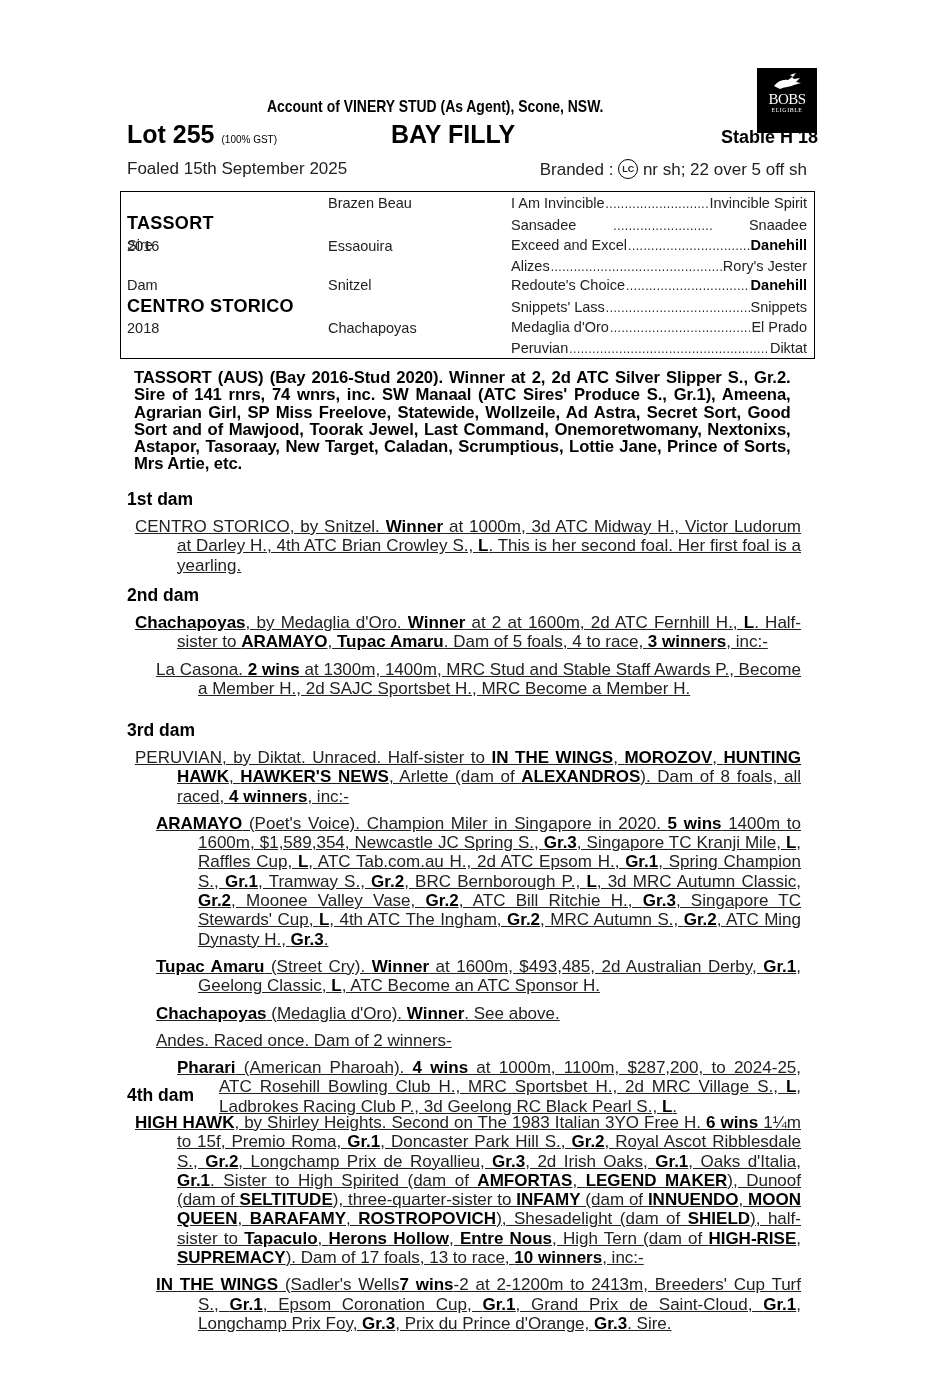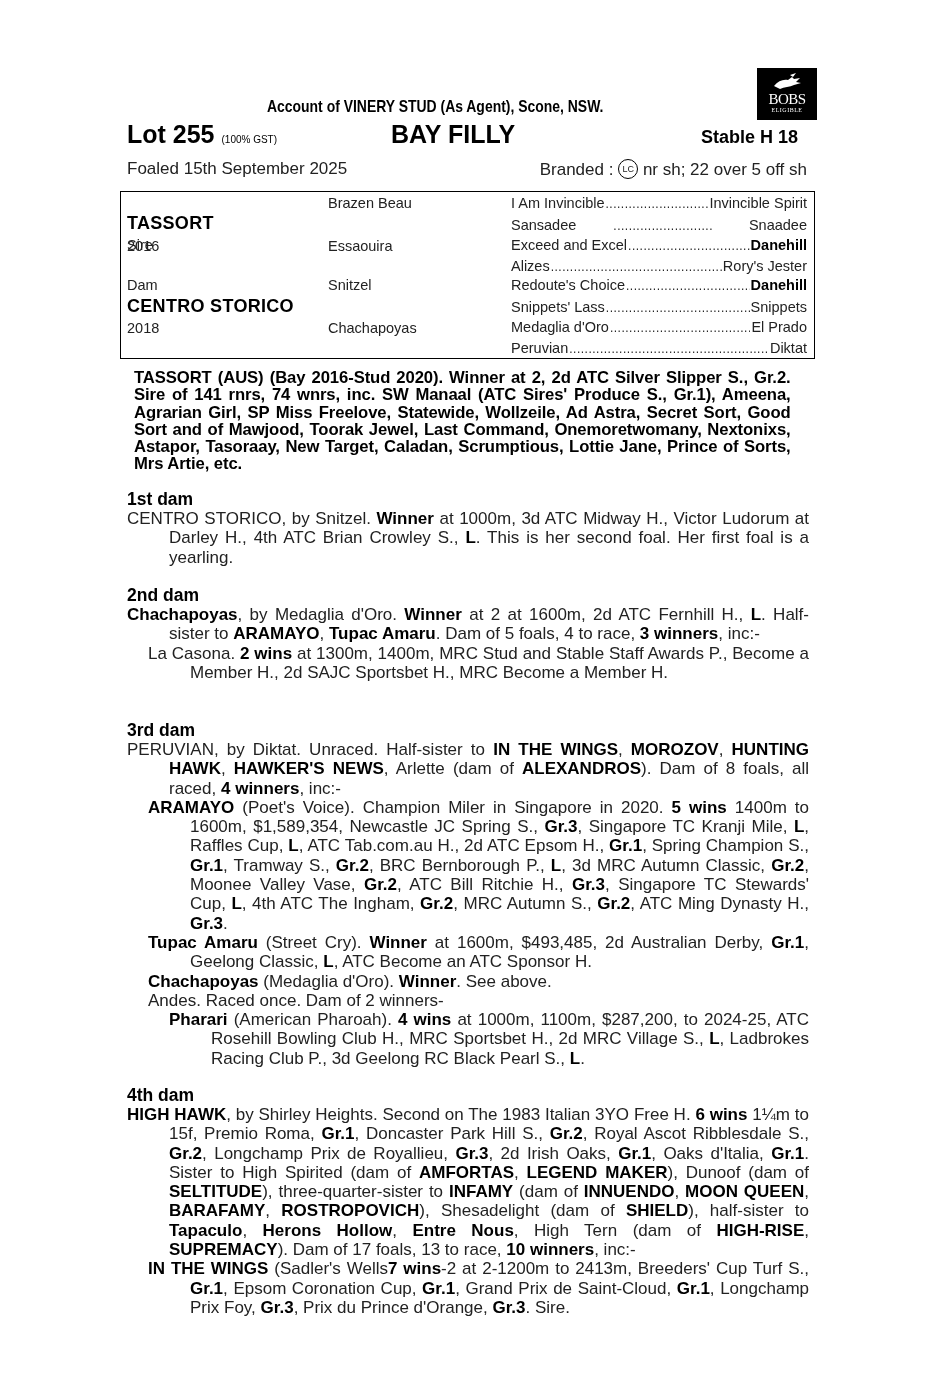--- a/index.html
+++ b/index.html
@@ -1,45 +1,45 @@
 <!DOCTYPE html>
 <html><head>
 <meta charset="utf-8">
 <style>
   html, body { margin: 0; padding: 0; background: #ffffff; }
   body { width: 938px; height: 1400px; position: relative; overflow: hidden; color: #000; font-family: "Liberation Sans", sans-serif; }
   .page { position: absolute; left: 0; top: 0; width: 938px; height: 1400px; }
 
-  .logo { position: absolute; left: 757px; top: 68px; width: 60px; height: 52px; background: #000; color: #fff; text-align: center; }
+  .logo { position: absolute; left: 757px; top: 68px; width: 60px; height: 65px; background: #000; color: #fff; text-align: center; }
   .logo svg { display: block; margin: 4px auto 0; }
   .logo .bobs { font-family: "Liberation Serif", serif; font-size: 15px; line-height: 14px; letter-spacing: -0.5px; }
   .logo .elig { font-family: "Liberation Serif", serif; font-size: 6px; letter-spacing: 0.5px; line-height: 8px; }
 
   .account { position: absolute; left: 267px; top: 97px; font-size: 17px; font-weight: bold; transform: scaleX(0.82); transform-origin: left top; white-space: nowrap; }
   .lot { position: absolute; left: 127px; top: 120px; font-size: 25px; font-weight: bold; white-space: nowrap; }
   .lot .gst { font-size: 10px; font-weight: normal; }
   .sex { position: absolute; left: 391px; top: 120px; font-size: 25px; font-weight: bold; white-space: nowrap; }
-  .stable { position: absolute; right: 140px; top: 127px; font-size: 18px; font-weight: bold; white-space: nowrap; margin-left: 37px; }
+  .stable { position: absolute; right: 120px; top: 127px; font-size: 18px; font-weight: bold; white-space: nowrap; margin-left: 37px; }
   .foaled { position: absolute; left: 127px; top: 159px; font-size: 17px; color: #222; white-space: nowrap; }
   .branded { position: absolute; right: 131px; top: 159px; font-size: 17px; color: #222; white-space: nowrap; }
-  .lc { display: inline-block; width: 18px; height: 18px; border: 1.5px solid #000; border-radius: 50%; font-size: 9px; line-height: 18px; text-align: center; vertical-align: 3px; font-weight: normal; }
+  .lc { display: inline-block; width: 18px; height: 18px; border: 1.5px solid #000; border-radius: 50%; font-size: 9px; line-height: 18px; text-align: center; vertical-align: 3px; font-weight: bold; }
 
   .pedigree { position: absolute; left: 120px; top: 191px; width: 695px; height: 168px; border: 1.5px solid #000; box-sizing: border-box; font-size: 14.5px; color: #222; }
   .pedigree .cell { position: absolute; white-space: nowrap; }
   .pedigree .bold { font-weight: 900; font-size: 18px; color: #000; letter-spacing: 0.3px; }
   .g3 { position: absolute; left: 390px; width: 296px; display: flex; white-space: nowrap; }
   .g3 .dots { flex: 1; overflow: hidden; margin: 0 1px; }
   .g3 .dots::after { content: "........................................................................................................"; letter-spacing: 0.5px; font-size: 12px; }
   .g3 .right.strong { font-weight: 900; color: #000; }
 
   .sire-para { position: absolute; left: 134px; top: 369px; width: 670px; font-size: 17px; font-weight: bold; line-height: 17.3px; text-align: justify; transform: scaleX(0.98); transform-origin: left top; letter-spacing: -0.1px; }
 
   .section { position: absolute; left: 127px; width: 682px; font-size: 17px; line-height: 19.3px; color: #222; }
   .section h3 { margin: 0; font-size: 17.5px; font-weight: 900; color: #000; line-height: 19px; }
-  .section p { margin: 0; text-align: justify; }
+  .section p { margin: 8px; text-align: justify; text-decoration: underline; }
   .section .l0 { padding-left: 42px; text-indent: -42px; }
   .section .l1 { padding-left: 63px; text-indent: -42px; }
   .section .l2 { padding-left: 84px; text-indent: -42px; }
   .section b { font-weight: 900; color: #000; }
 </style>
 </head>
 <body>
 
 <div class="page">
 

